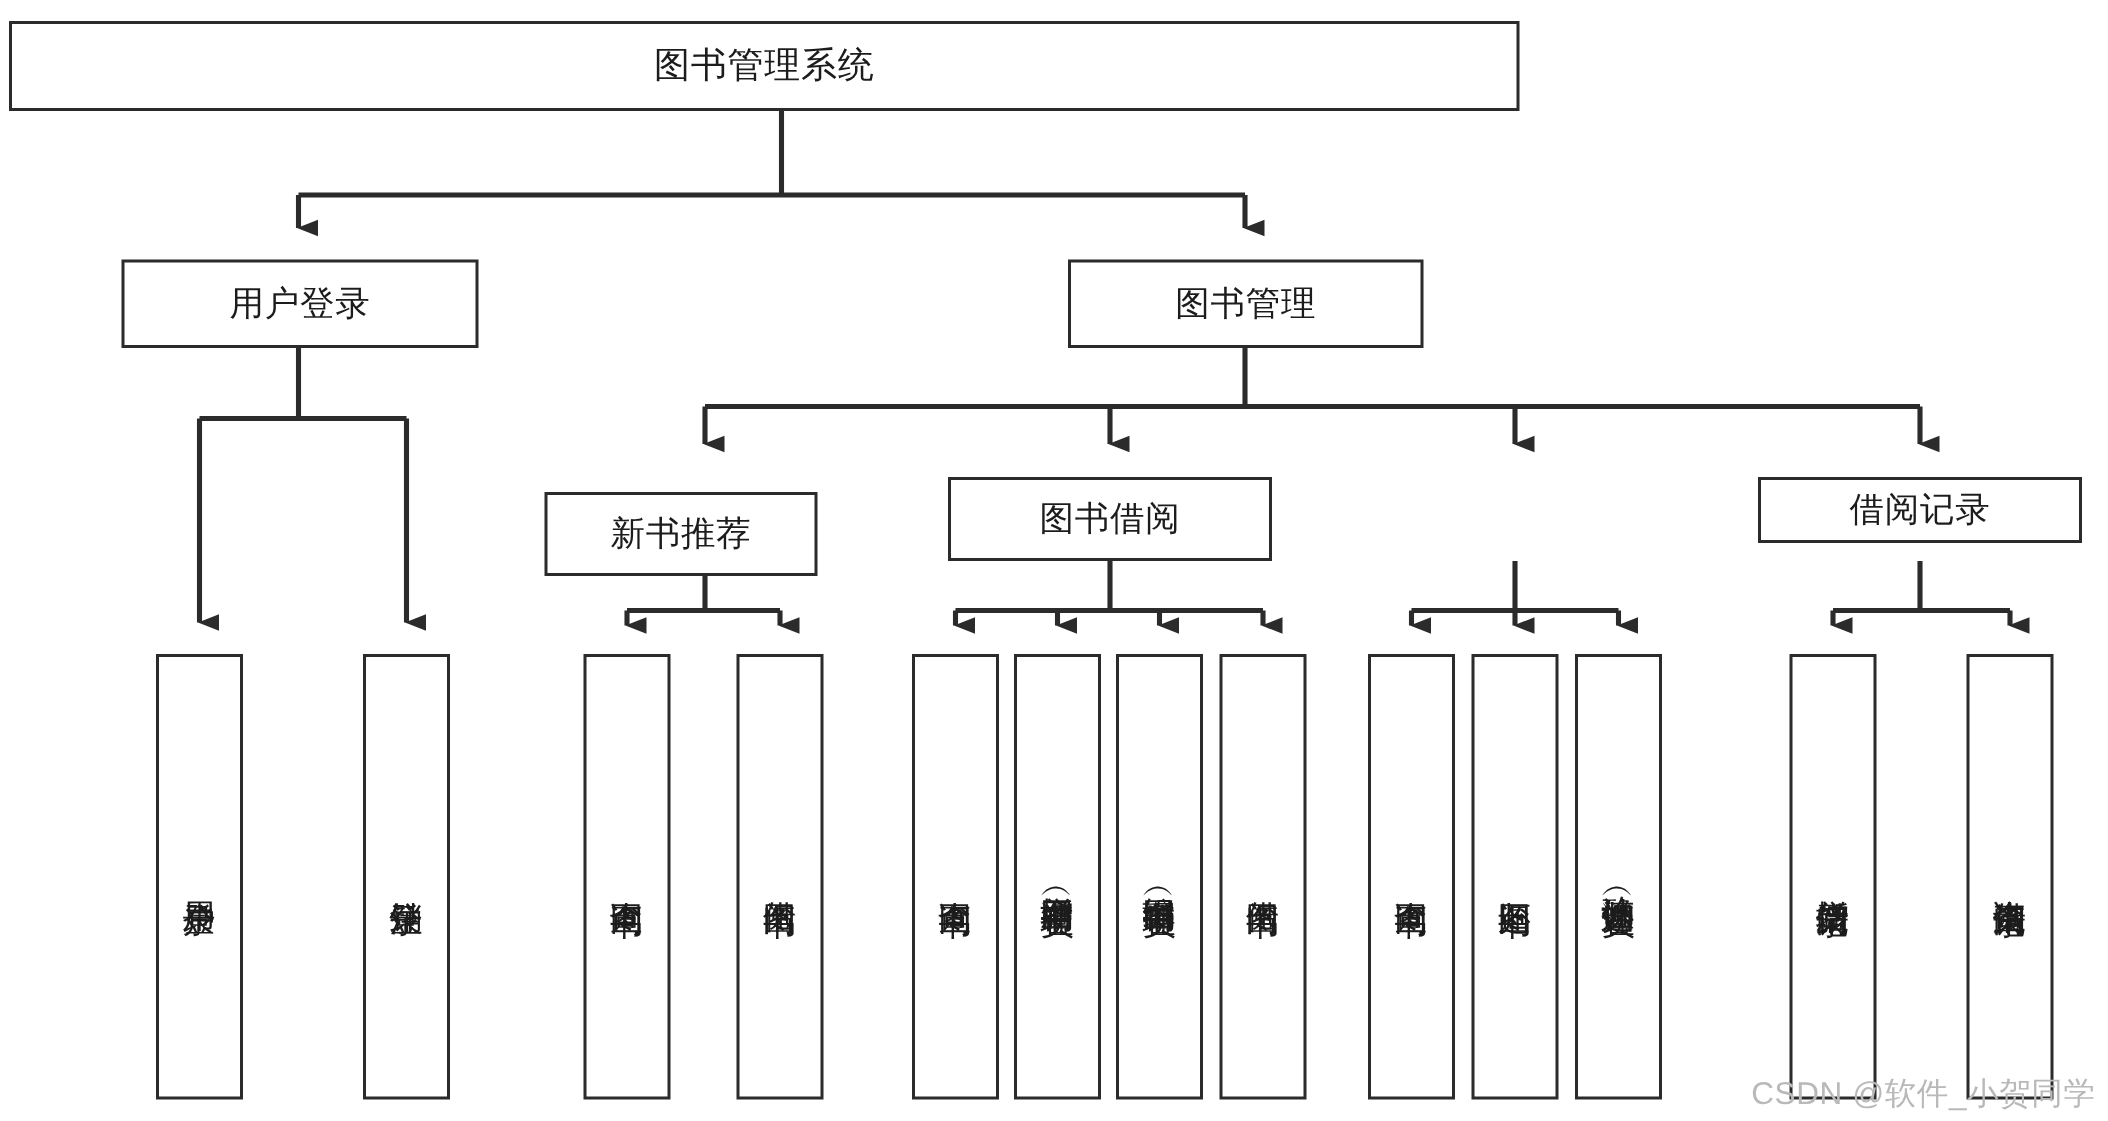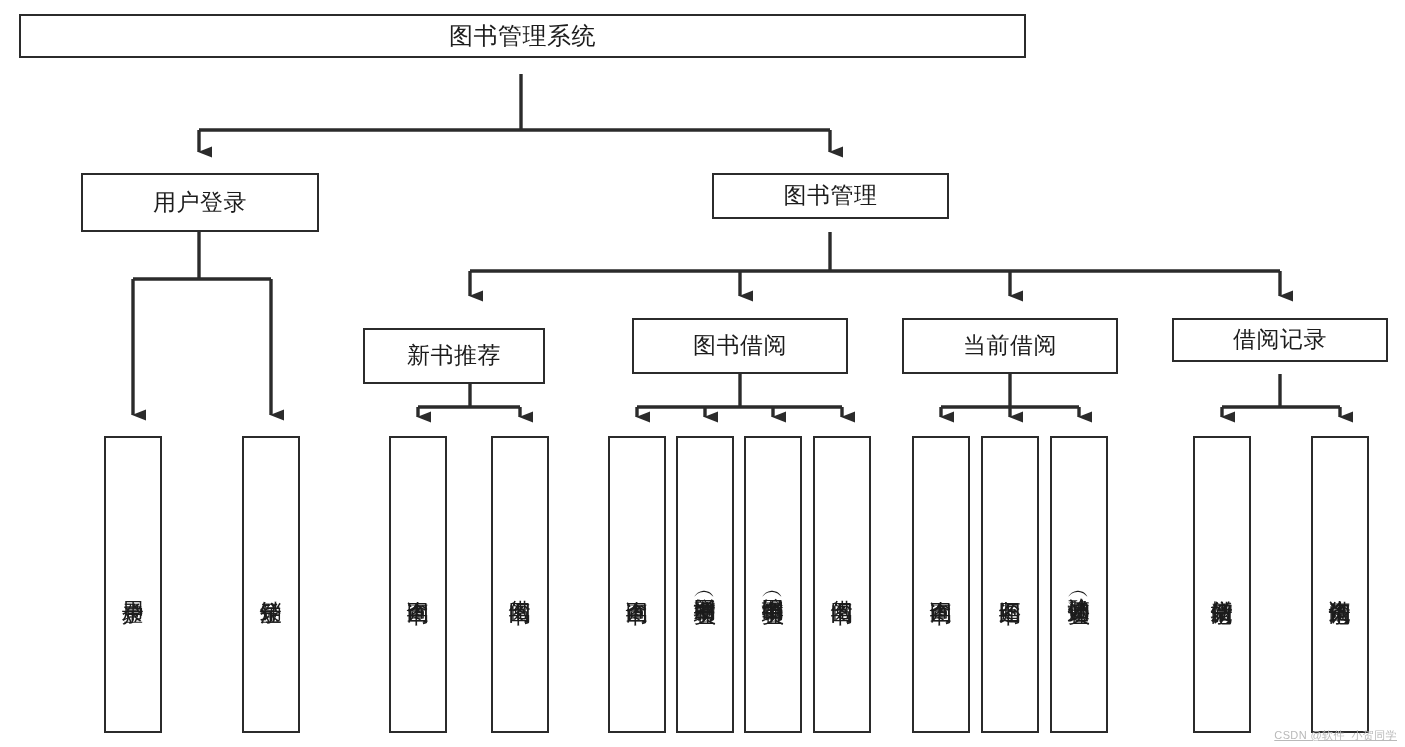--- a/index.html
+++ b/index.html
@@ -60,26 +60,25 @@
     text-orientation: upright;
     font-size: 22px;
     line-height: 1.06;
     letter-spacing: 1px;
     max-height: 268px;
   }
   .watermark {
     position: absolute;
     right: 8px;
     bottom: 4px;
-    font-size: 11px;
+    font-size: 21px;
     color: #b9b9b9;
     letter-spacing: 0.4px;
     white-space: nowrap;
     font-family: "Liberation Sans", "DejaVu Sans", sans-serif;
-    text-decoration: underline;
   }
 </style>
 </head>
 <body>
 
 <div id="canvas">
 
   <svg id="wires" viewBox="0 0 1405 747">
     <defs>
       <marker id="arrow" viewBox="0 0 12 14" refX="6" refY="13" markerWidth="12" markerHeight="14" orient="auto-start-reverse" markerUnits="userSpaceOnUse">
@@ -123,40 +122,37 @@
       <path d="M1010,407 L1010,417" marker-end="url(#arrow)"></path>
       <path d="M1079,407 L1079,417" marker-end="url(#arrow)"></path>
 
       <path d="M1280,374 L1280,407"></path>
       <path d="M1222,407 L1340,407"></path>
       <path d="M1222,407 L1222,417" marker-end="url(#arrow)"></path>
       <path d="M1340,407 L1340,417" marker-end="url(#arrow)"></path>
     </g>
   </svg>
 
-  <div class="node h root" style="left:19px; top:14px; width:1007px; height:44px;">
+  <div class="node h root" style="left:6px; top:14px; width:1007px; height:60px;">
     <span class="label">图书管理系统</span>
   </div>
 
   <div class="node h" style="left:81px; top:173px; width:238px; height:59px;">
     <span class="label">用户登录</span>
   </div>
-  <div class="node h" style="left:712px; top:173px; width:237px; height:46px;">
+  <div class="node h" style="left:712px; top:173px; width:237px; height:59px;">
     <span class="label">图书管理</span>
   </div>
 
   <div class="node h" style="left:363px; top:328px; width:182px; height:56px;">
     <span class="label">新书推荐</span>
   </div>
   <div class="node h" style="left:632px; top:318px; width:216px; height:56px;align-items:center;">
     <span class="label">图书借阅</span>
   </div>
-  <div class="node h" style="left:902px; top:318px; width:216px; height:56px;">
-    <span class="label">当前借阅</span>
-  </div>
   <div class="node h" style="left:1172px; top:318px; width:216px; height:44px;">
     <span class="label">借阅记录</span>
   </div>
 
   <div class="node v" style="left:104px; top:436px; width:58px; height:297px;">
     <span class="label">用户登录</span>
   </div>
   <div class="node v" style="left:242px; top:436px; width:58px; height:297px;">
     <span class="label">注销登录</span>
   </div>

